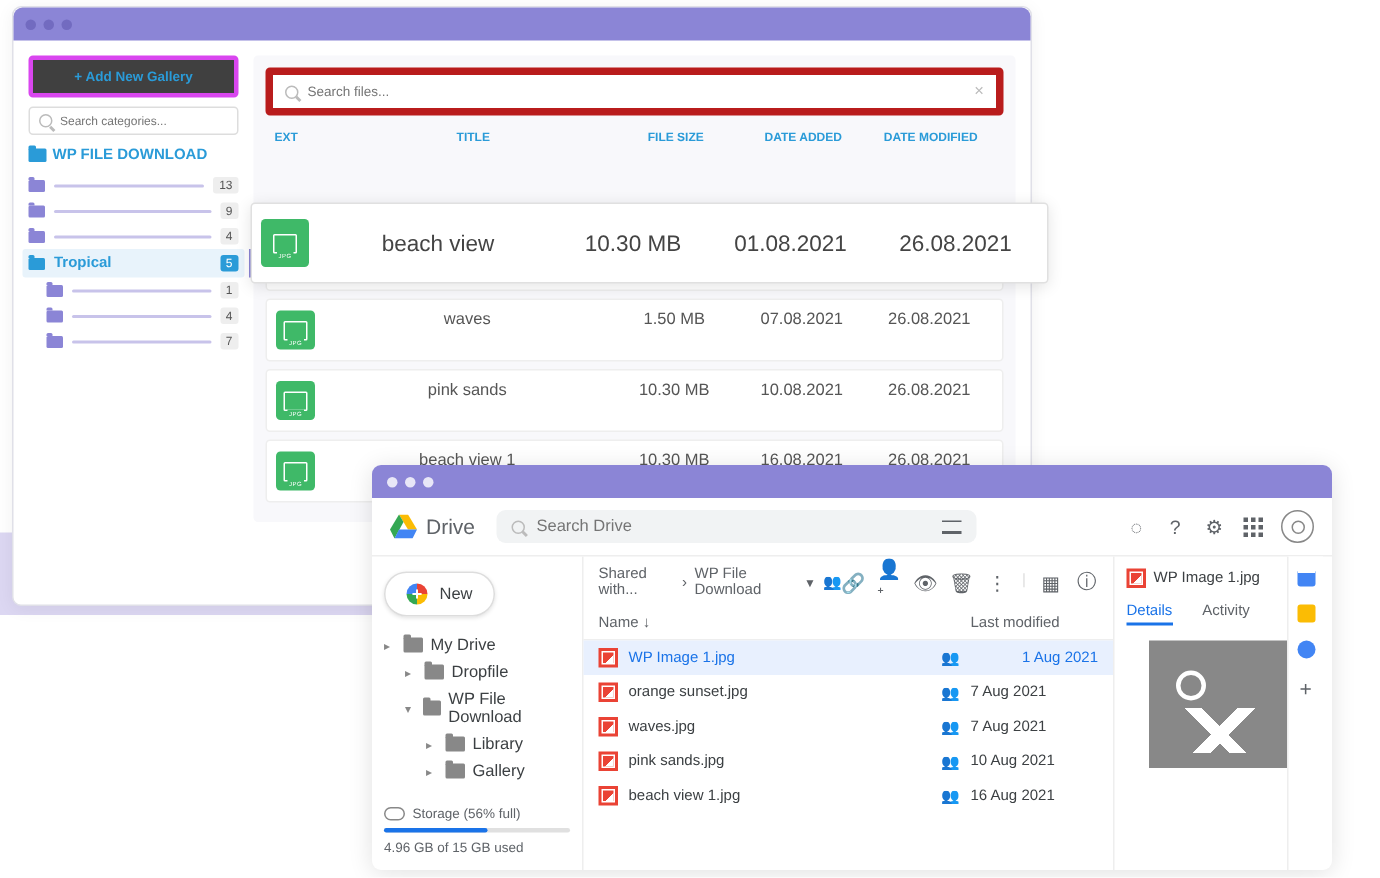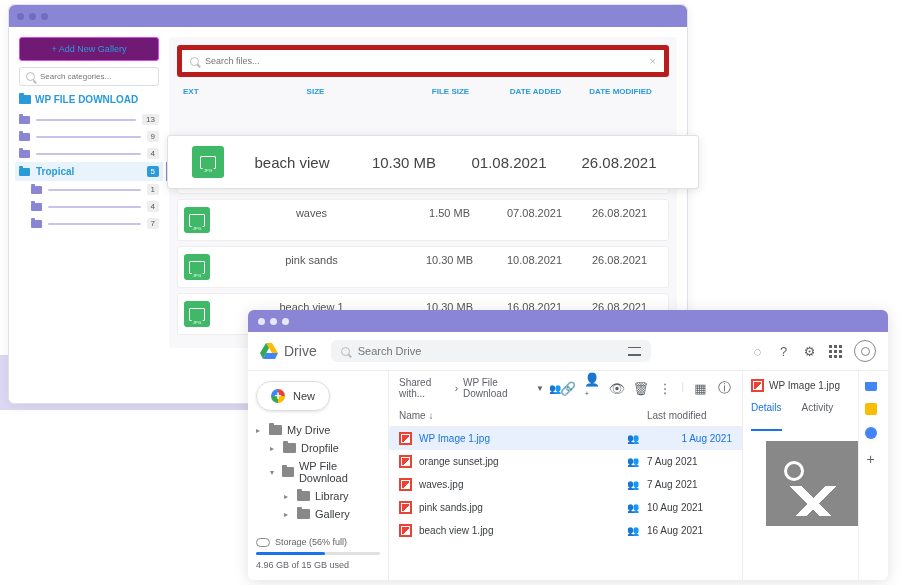--- a/index.html
+++ b/index.html
@@ -7,21 +7,21 @@
 .purple-bg{position:absolute;background:#dcd7f2}
 .bg1{left:650px;top:28px;width:36px;height:270px}
 .bg2{left:0;top:355px;width:290px;height:55px}
 
 
 .win-top{position:absolute;left:8px;top:4px;width:680px;background:#fff;border:1px solid #e0e0e8;border-radius:6px;box-shadow:0 2px 12px rgba(0,0,0,.06)}
 .win-titlebar{background:#8b85d6;height:22px;border-radius:6px 6px 0 0;display:flex;align-items:center;padding:0 8px;gap:5px}
 .dot{width:7px;height:7px;border-radius:50%;background:#726bc0}
 .win-top-body{display:flex;padding:10px 10px 55px 10px;gap:10px}
 .sidebar{width:140px;flex:none}
-.btn-add{border:1px solid #d946ef;color:#2a9bd8;background:#701a75;font-size:9px;padding:6px 0;width:100%;border-radius:3px;cursor:pointer;font-weight:400}
+.btn-add{border:3px solid #d946ef;color:#2a9bd8;background:#404040;font-size:9px;padding:6px 0;width:100%;border-radius:3px;cursor:pointer;font-weight:700}
 .search-cat{margin-top:6px;border:1px solid #ddd;border-radius:3px;display:flex;align-items:center;padding:4px 6px;gap:5px}
 .search-cat input{border:0;outline:0;font-size:8px;flex:1;color:#999}
 .mag{width:9px;height:9px;border:1.5px solid #bbb;border-radius:50%;position:relative;flex:none}
 .mag::after{content:'';position:absolute;width:4px;height:1.5px;background:#bbb;bottom:-2px;right:-3px;transform:rotate(45deg)}
 .wp-title{color:#2a9bd8;font-size:10px;font-weight:700;margin:8px 0 6px;display:flex;align-items:center;gap:4px}
 .fold-icon{width:12px;height:9px;background:#2a9bd8;border-radius:1px;position:relative;display:inline-block}
 .fold-icon::before{content:'';position:absolute;width:5px;height:3px;background:#2a9bd8;top:-2px;left:0;border-radius:1px 1px 0 0}
 .cat-row{display:flex;align-items:center;padding:3px 0;gap:6px}
 .fold-sm{width:11px;height:8px;background:#8b85d6;border-radius:1px;position:relative;flex:none}
 .fold-sm::before{content:'';position:absolute;width:4px;height:2px;background:#8b85d6;top:-2px;left:0;border-radius:1px 1px 0 0}
@@ -38,21 +38,21 @@
 .main-panel{flex:1;background:#f8f8fb;border-radius:3px;padding:8px;position:relative}
 .search-files{background:#fff;border:5px solid #b91c1c;border-radius:3px;display:flex;align-items:center;padding:5px 8px;gap:6px}
 .search-files input{border:0;outline:0;font-size:9px;flex:1;color:#999}
 .close-x{color:#bbb;font-size:11px;cursor:pointer}
 .tbl-head{display:flex;padding:10px 6px 8px;font-size:8px;color:#2a9bd8;font-weight:700}
 .col-ext{width:40px}
 .col-title{flex:1;text-align:center}
 .col-size{width:85px;text-align:center}
 .col-date{width:85px;text-align:center}
 .tbl-row{background:#fff;border:1px solid #eee;border-radius:3px;display:flex;align-items:flex-start;padding:7px 6px;margin-bottom:5px;font-size:11px;color:#555}
-.tbl-row-hl{position:absolute;left:-2px;right:-22px;top:98px;background:#fff;border:1px solid #e0e0e0;box-shadow:0 2px 10px rgba(0,0,0,.1);display:flex;align-items:center;padding:10px 24px;font-size:15px;color:#444;border-radius:3px;z-index:5}
+.tbl-row-hl{position:absolute;left:-2px;right:-22px;top:98px;background:#fff;border:1px solid #e0e0e0;box-shadow:0 2px 10px rgba(0,0,0,.1);display:flex;align-items:center;padding:10px 6px;font-size:15px;color:#444;border-radius:3px;z-index:5}
 .file-thumb{width:26px;height:26px;background:#3fb968;border-radius:3px;display:flex;align-items:center;justify-content:center;margin-right:6px;flex:none}
 .file-thumb-inner{width:16px;height:13px;border:1.5px solid #fff;border-radius:1px;position:relative}
 .file-thumb-inner::after{content:'JPG';position:absolute;bottom:-5px;left:50%;transform:translateX(-50%);font-size:4px;color:#fff;background:#3fb968;padding:0 1px;letter-spacing:.3px}
 .tbl-row-hl .file-thumb{width:32px;height:32px}
 
 
 .win-drive{position:absolute;left:248px;top:310px;width:640px;background:#fff;border-radius:6px;box-shadow:0 2px 16px rgba(0,0,0,.12)}
 .drive-bar{background:#8b85d6;height:22px;border-radius:6px 6px 0 0;display:flex;align-items:center;padding:0 10px;gap:5px}
 .drive-bar .dot{background:#fff;opacity:.8}
 .drive-head{display:flex;align-items:center;padding:8px 12px;gap:14px;border-bottom:1px solid #eee}
@@ -99,21 +99,21 @@
 .img-ic{width:13px;height:13px;background:#ea4335;position:relative;flex:none}
 .img-ic::after{content:'';position:absolute;inset:2px;border:1px solid #fff;background:linear-gradient(135deg,transparent 60%,#fff 60%)}
 .d-row .name{flex:1}
 .d-row .date{width:85px;text-align:left}
 .d-row.sel .date{text-align:right}
 
 .drive-detail{width:145px;padding:8px;position:relative}
 .det-top{display:flex;align-items:center;gap:5px;font-size:10px;color:#3c4043}
 .det-close{margin-left:auto;cursor:pointer;color:#888}
 .det-tabs{display:flex;gap:20px;font-size:10px;margin:10px 0;color:#5f6368}
-.det-tabs .act{color:#1a73e8;border-bottom:2px solid #1a73e8;padding-bottom:16px}
+.det-tabs .act{color:#1a73e8;border-bottom:2px solid #1a73e8;padding-bottom:2px}
 .preview{width:100px;height:85px;background:#888;margin:8px auto 0;position:relative}
 .preview::before{content:'';position:absolute;left:18px;top:20px;width:14px;height:14px;border:3px solid #fff;border-radius:50%}
 .preview::after{content:'';position:absolute;left:8px;bottom:10px;right:8px;height:30px;background:linear-gradient(135deg,transparent 45%,#fff 45% 55%,transparent 55%),linear-gradient(45deg,transparent 40%,#fff 40% 50%,transparent 50%)}
 
 .side-dots{position:absolute;right:6px;top:0;bottom:0;width:24px;background:#fff;border-left:1px solid #eee;display:flex;flex-direction:column;align-items:center;padding-top:8px;gap:12px}
 .sq{width:12px;height:12px;border-radius:2px}
 .sq1{background:#fbbc04}
 .sq2{background:#4285f4}
 .sq3{background:#34a853}
 .plus-sm{font-size:14px;color:#5f6368}
@@ -179,21 +179,21 @@
     </div>
 
     <div class="main-panel">
       <div class="search-files">
         <span class="mag"></span>
         <input placeholder="Search files..." style="">
         <span class="close-x">×</span>
       </div>
       <div class="tbl-head">
         <span class="col-ext">EXT</span>
-        <span class="col-title">SIZE</span>
+        <span class="col-title">TITLE</span>
         <span class="col-size">FILE SIZE</span>
         <span class="col-date">DATE ADDED</span>
         <span class="col-date">DATE MODIFIED</span>
       </div>
 
       <div class="tbl-row-hl">
         <div class="file-thumb">
             <div class="file-thumb-inner"></div>
           </div>
         <span class="col-title" style="text-align:center">beach view</span>

